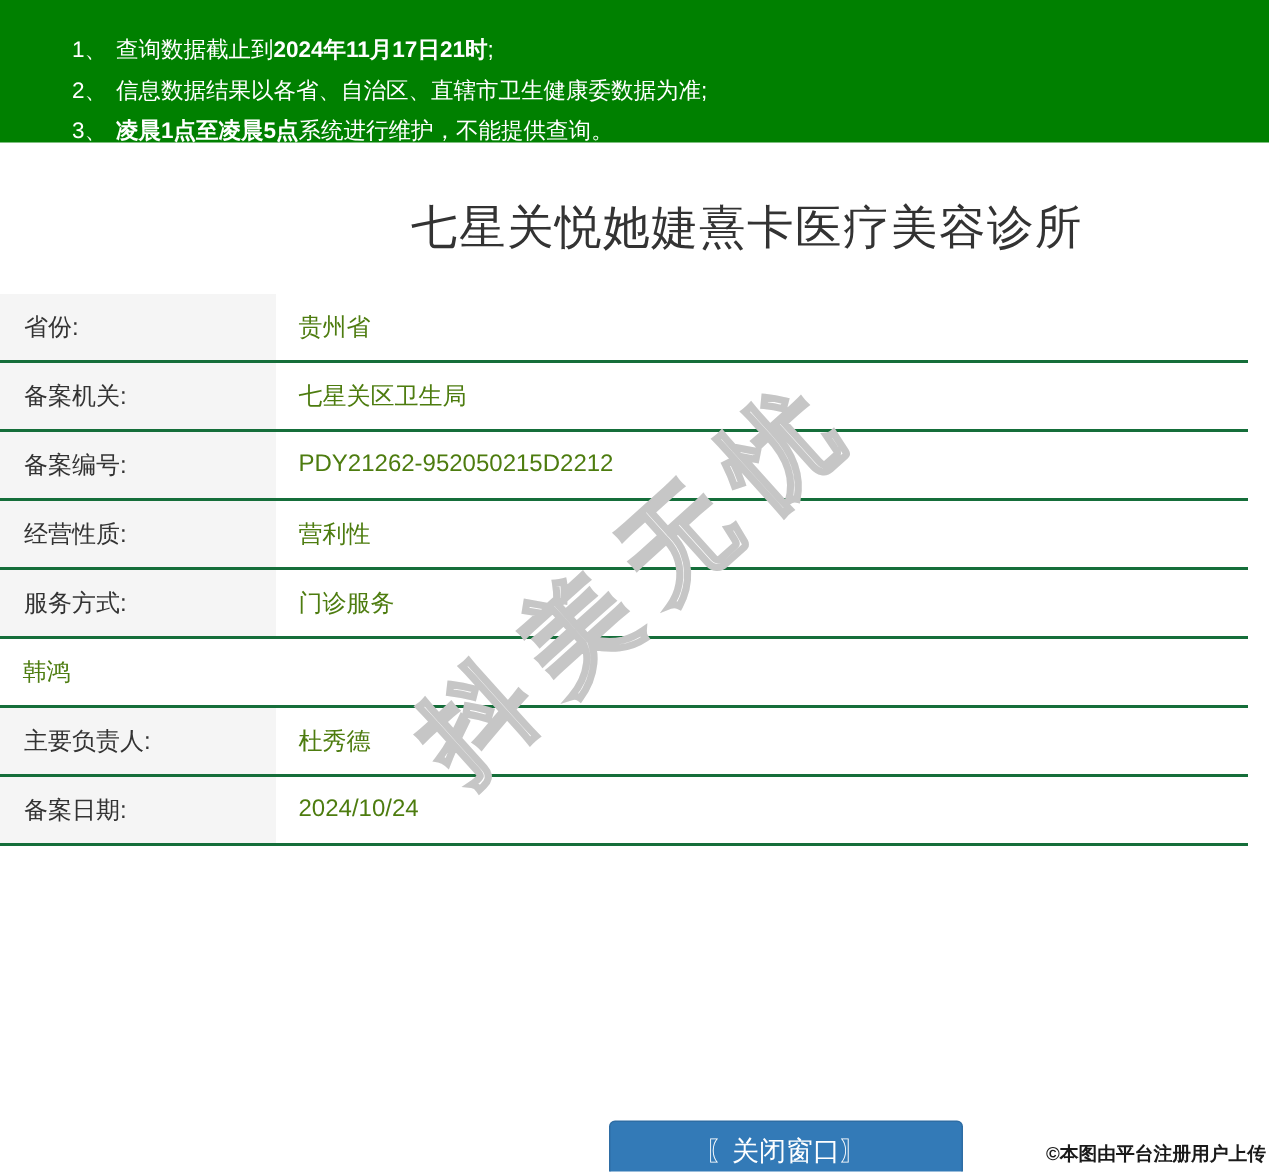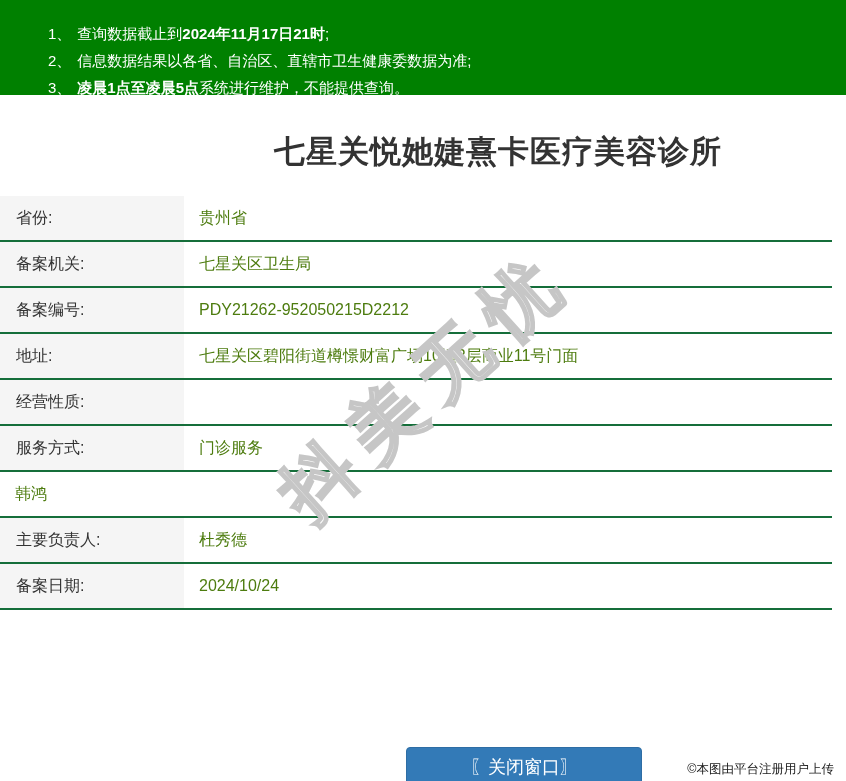--- a/index.html
+++ b/index.html
@@ -27,21 +27,21 @@
     white-space: nowrap;
   }
   .notice-line .num { display: inline-block; margin-left: 18px; margin-right: 6px; }
   .notice-line .strong { font-weight: bold; }
   
   .page-title {
     margin: 0;
     padding: 36px 16px 0 166px;   
     text-align: center;
     font-size: 31px;
-    font-weight: 700;
+    font-weight: 400;
     letter-spacing: 1px;
     color: #333333;
   }
   
   .info-table {
     margin-top: 23px;
     width: 832px;
   }
   .info-row {
     display: flex;
@@ -99,24 +99,24 @@
     border: 1px solid #2e6da4;
     border-radius: 4px;
     color: #ffffff;
     font-size: 18px;
     font-family: "Liberation Sans", "DejaVu Sans", sans-serif;
     cursor: pointer;
     z-index: 4;
   }
   .credit {
     position: absolute;
-    right: 12px;
+    right: 2px;
     top: 761px;
     font-size: 12.5px;
-    font-weight: normal;
+    font-weight: bold;
     color: #1a1a1a;
     text-shadow: -1px -1px 0 #fff, 1px -1px 0 #fff, -1px 1px 0 #fff, 1px 1px 0 #fff;
     z-index: 7;
   }
 </style>
 </head>
 <body>
 
 <div class="notice-bar">
   <div class="notice-line">
@@ -139,25 +139,22 @@
   </div>
   <div class="info-row">
     <div class="info-label">备案机关:</div>
     <div class="info-value">七星关区卫生局</div>
   </div>
   <div class="info-row">
     <div class="info-label">备案编号:</div>
     <div class="info-value">PDY21262-952050215D2212</div>
   </div>
   <div class="info-row">
-    <div class="info-label">地址:</div>
-    <div class="info-value">七星关区碧阳街道樽憬财富广场10幢2层商业11号门面</div>
-  </div>
-  <div class="info-row">
     <div class="info-label">经营性质:</div>
+    <div class="info-value">营利性</div>
   </div>
   <div class="info-row">
     <div class="info-label">服务方式:</div>
     <div class="info-value">门诊服务</div>
   </div>
   <div class="info-row">
     <div class="info-value">韩鸿</div>
   </div>
   <div class="info-row">
     <div class="info-label">主要负责人:</div>

